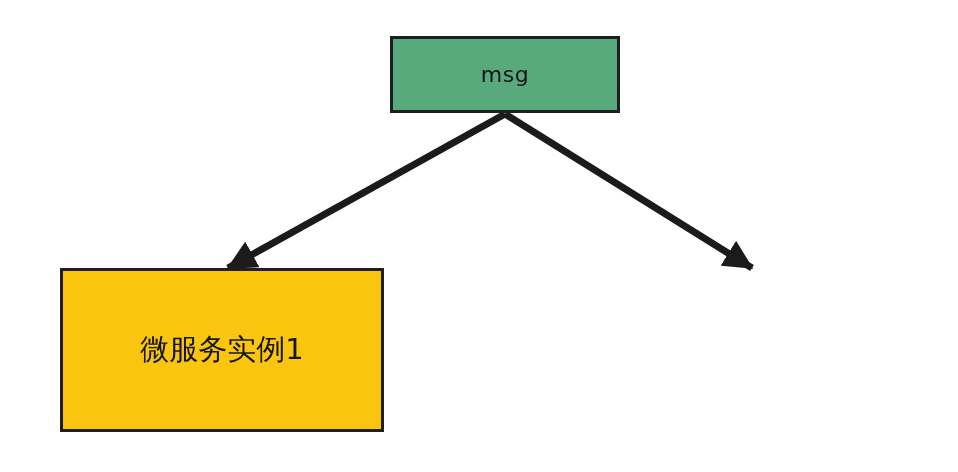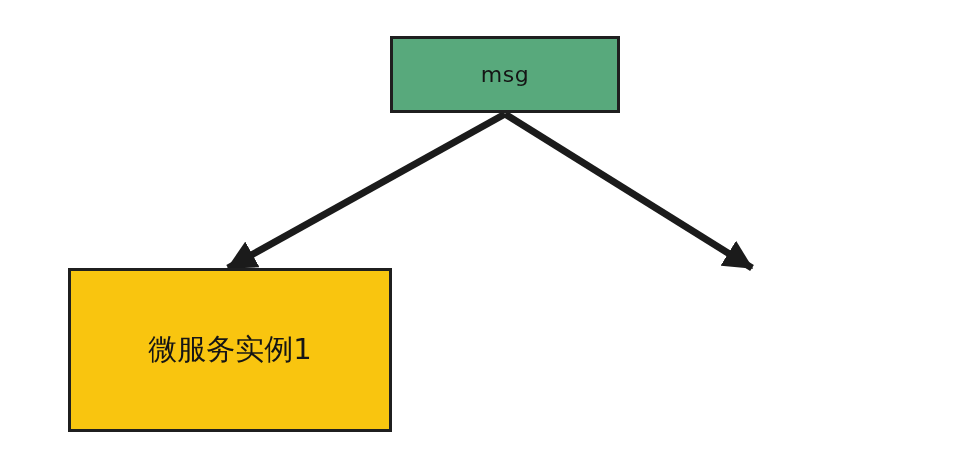--- a/index.html
+++ b/index.html
@@ -35,21 +35,21 @@
     letter-spacing: 0.5px;
   }
   .node-instance {
     top: 268px;
     width: 324px;
     height: 164px;
     background: var(--instance-fill, #f9c50f);
     font-size: 29px;
     font-weight: 500;
   }
-  .node-instance-1 { left: 68px; }
+  .node-instance-1 { left: 60px; }
   .node-instance-2 { left: 598px; }
   .edges-layer {
     position: absolute;
     left: 0;
     top: 0;
     width: 958px;
     height: 472px;
     pointer-events: none;
   }
   .edge-line {

